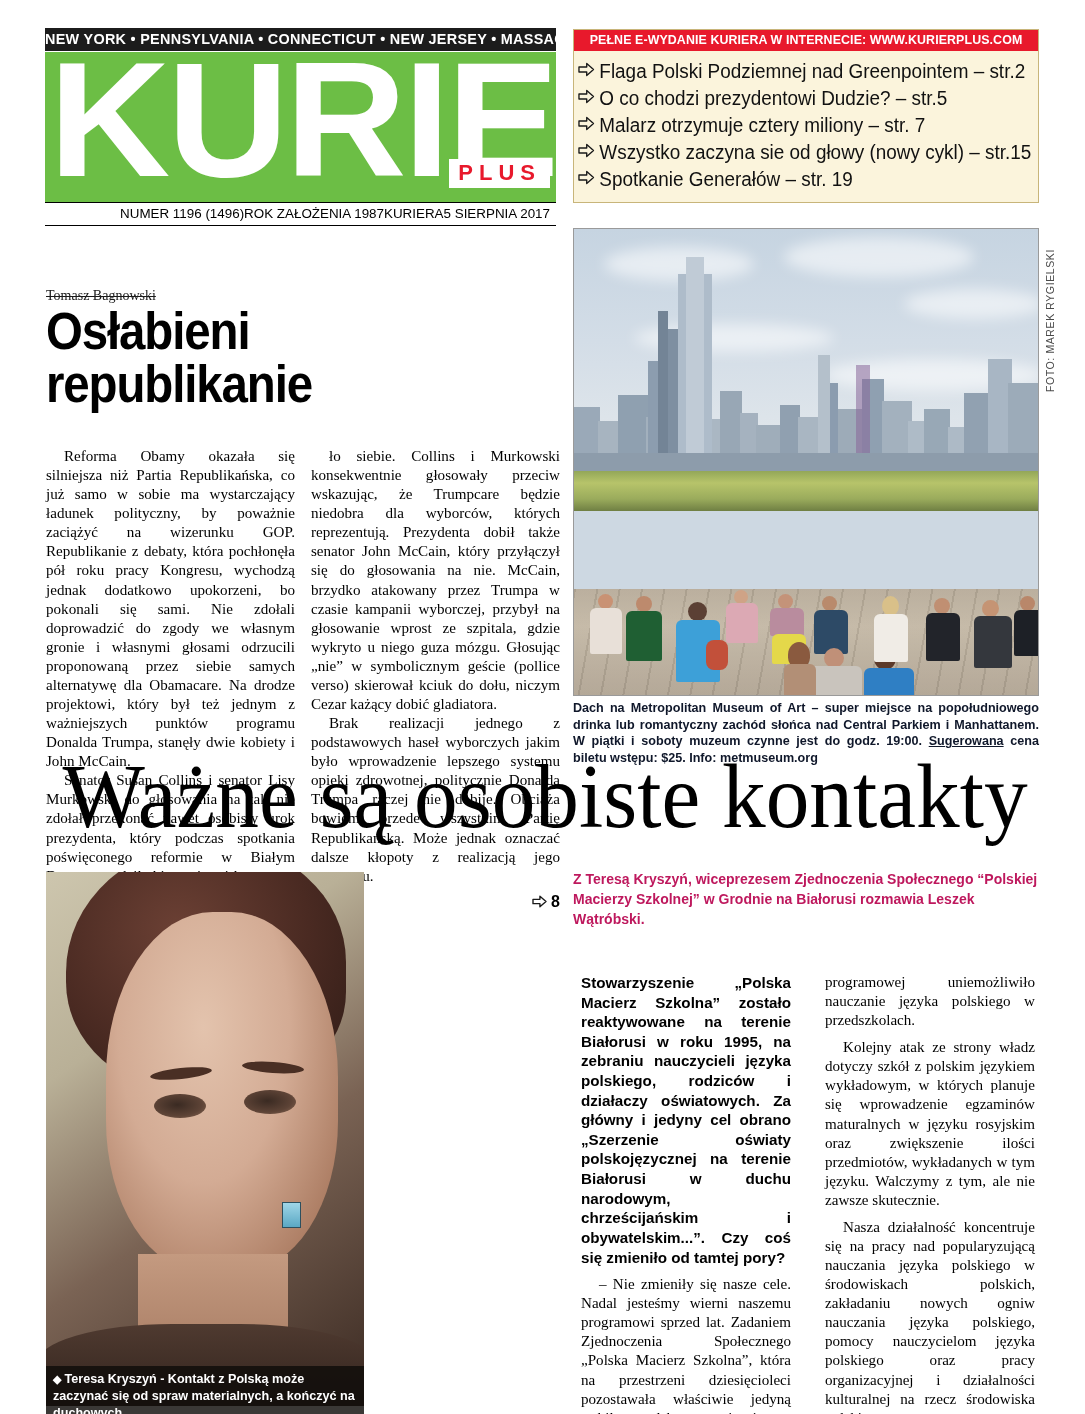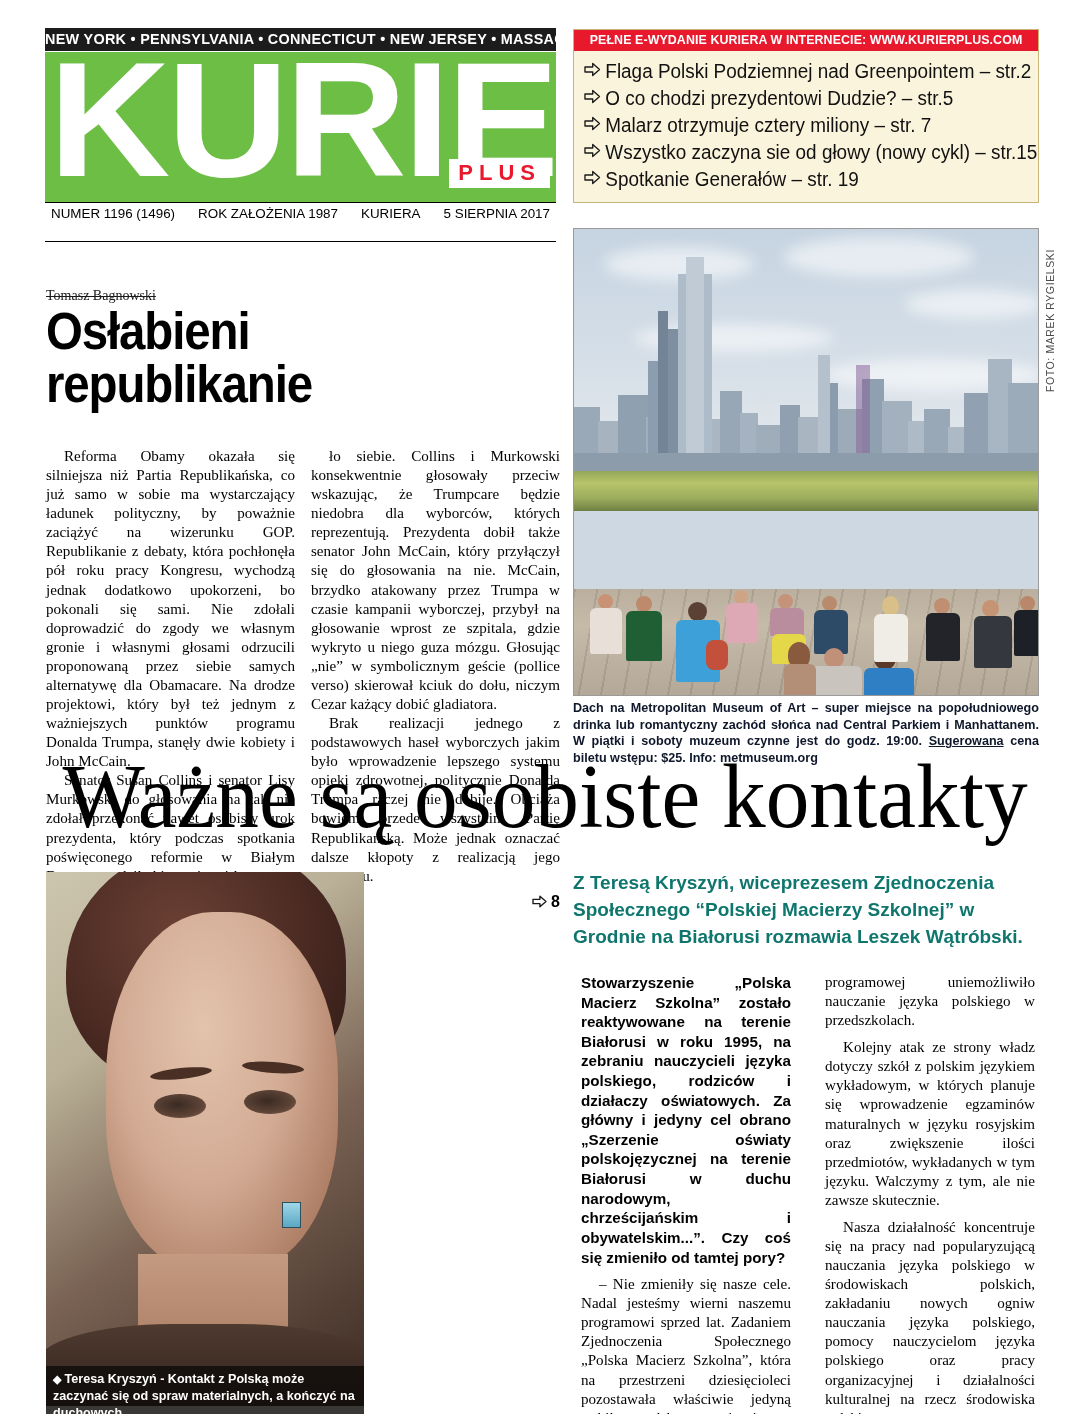--- a/index.html
+++ b/index.html
@@ -84,23 +84,23 @@
     text-align: center;
     padding: 10px 0 7px 0;
     color: #111;
     white-space: nowrap;
   }
   .issue-bar {
     border-top: 1.5px solid #000;
     border-bottom: 1.5px solid #000;
     font-family: "Liberation Sans", sans-serif;
     font-size: 13.4px;
-    padding: 3px 6px 20px 6px;
+    padding: 3px 6px 4px 6px;
     display: flex;
-    justify-content: space-between;
+    justify-content: flex-end;
     white-space: nowrap;
   }
   .issue-bar span { display: inline-block; }
 
   
   .contents {
     position: absolute;
     left: 573px;
     top: 29px;
     width: 466px;
@@ -113,21 +113,21 @@
     color: #fff;
     font-family: "Liberation Sans", sans-serif;
     font-weight: bold;
     font-size: 12.4px;
     text-align: center;
     padding: 3px 0 4px 0;
     letter-spacing: 0.1px;
     white-space: nowrap;
   }
   .contents-list {
-    padding: 7px 6px 9px 10px;
+    padding: 7px 6px 9px 4px;
   }
   .contents-item {
     display: flex;
     align-items: baseline;
     font-family: "Liberation Sans", sans-serif;
     font-size: 19.5px;
     line-height: 1.38;
     color: #111;
     white-space: nowrap;
     transform: scaleX(0.97);
@@ -394,23 +394,23 @@
   }
 
   
   .intro-2 {
     position: absolute;
     left: 573px;
     top: 870px;
     width: 470px;
     font-family: "Liberation Sans", sans-serif;
     font-weight: bold;
-    font-size: 19px;
+    font-size: 14px;
     line-height: 1.42;
-    color: #0f766e;
+    color: #be185d;
   }
   .cols-2 {
     position: absolute;
     left: 573px;
     top: 965px;
     width: 470px;
     display: flex;
     gap: 18px;
   }
   .col-2 {

